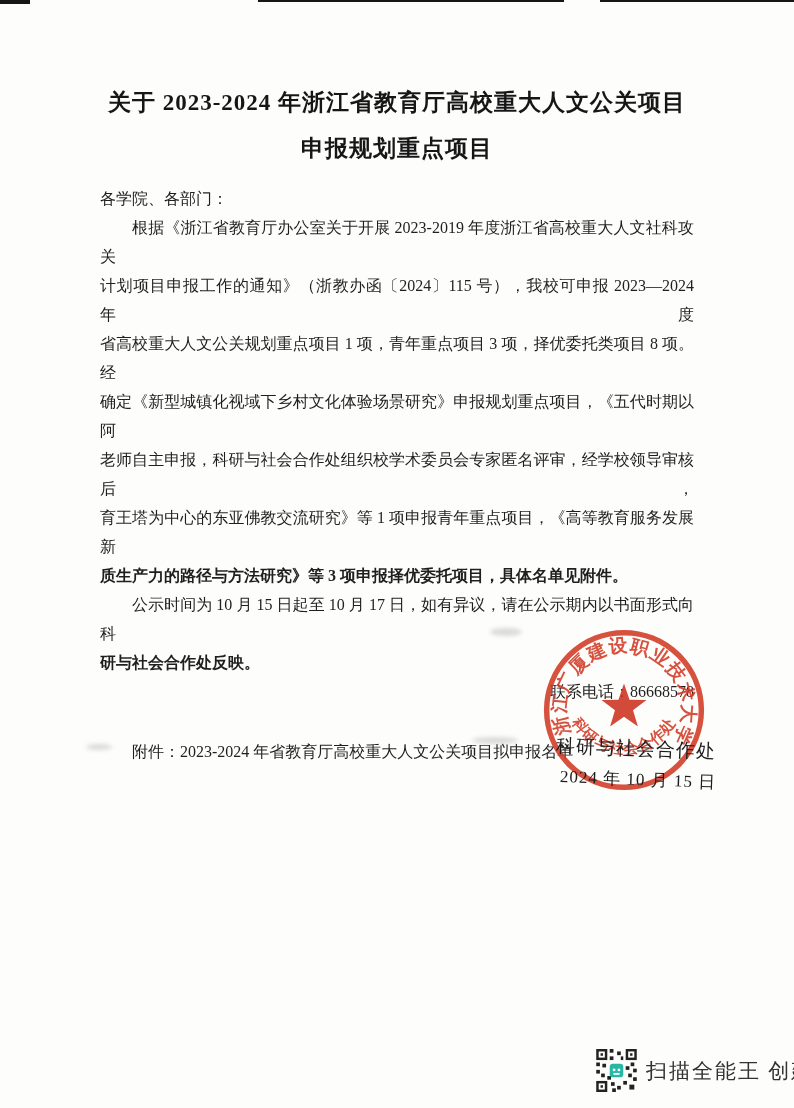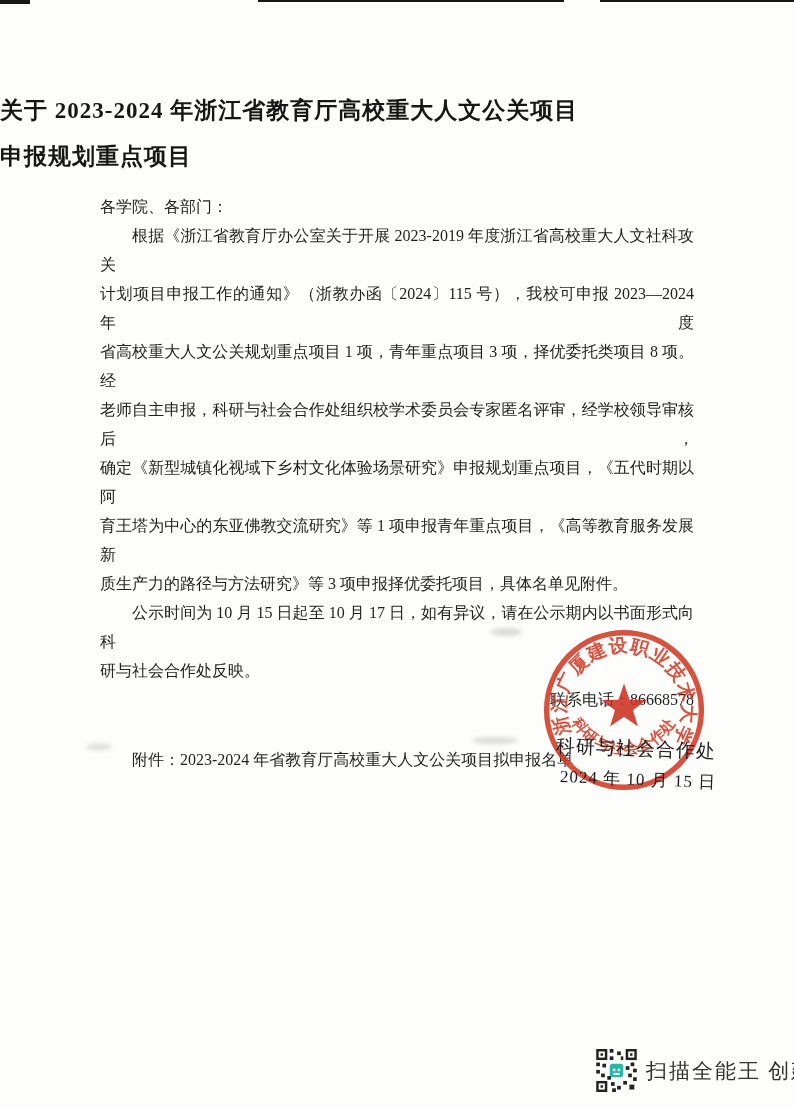--- a/index.html
+++ b/index.html
@@ -12,38 +12,37 @@
     color: #1f1f1f;
   }
   
   .edge-seg { position: absolute; top: 0; background: #161616; height: 3px; }
   #edge1 { left: 0;   width: 30px;  height: 4px; }
   #edge2 { left: 258px; width: 306px; height: 2px; }
   #edge3 { left: 600px; width: 194px; height: 2px; }
 
   .title-block {
     padding-top: 80px;
-    text-align: left;
+    text-align: center;
     font-weight: 700;
     font-size: 23px;
     line-height: 46px;
     letter-spacing: 1px;
     color: #161616;
-    margin-top: 8px;
   }
 
   .content {
     margin: 12px 100px 16px 100px;
     font-size: 16px;
     line-height: 29px;
   }
   .salutation { text-align: left; }
   .line { text-align: justify; text-align-last: justify; }
   .line.first-line { text-indent: 2em; }
-  .line.last-line  { text-align-last: left; }
+  .line.last-line  { text-align-last: left; font-weight: bold; }
   .contact-line    { text-indent: 2em; text-align: right; }
   .attachment-line { text-indent: 2em; margin-top: 31px; }
 
   
   .seal {
     position: absolute; left: 533px; top: 619px;
     width: 182px; height: 182px;
     opacity: 0.88;
   }
   .seal text { font-family: "Liberation Serif", "DejaVu Serif", serif; font-weight: 700; }
@@ -96,22 +95,22 @@
   </div>
 
   <div class="content">
     <div class="salutation">各学院、各部门：</div>
 
     <div class="para">
 
     <div class="line first-line">根据《浙江省教育厅办公室关于开展 2023-2019 年度浙江省高校重大人文社科攻关</div>
         <div class="line">计划项目申报工作的通知》（浙教办函〔2024〕115 号），我校可申报 2023—2024 年度</div>
         <div class="line">省高校重大人文公关规划重点项目 1 项，青年重点项目 3 项，择优委托类项目 8 项。经</div>
+        <div class="line">确定《新型城镇化视域下乡村文化体验场景研究》申报规划重点项目，《五代时期以阿</div>
         <div class="line">老师自主申报，科研与社会合作处组织校学术委员会专家匿名评审，经学校领导审核后，</div>
-        <div class="line">确定《新型城镇化视域下乡村文化体验场景研究》申报规划重点项目，《五代时期以阿</div>
         <div class="line">育王塔为中心的东亚佛教交流研究》等 1 项申报青年重点项目，《高等教育服务发展新</div>
         <div class="line last-line">质生产力的路径与方法研究》等 3 项申报择优委托项目，具体名单见附件。</div>
       </div>
 
     <div class="para">
 
     <div class="line first-line">公示时间为 10 月 15 日起至 10 月 17 日，如有异议，请在公示期内以书面形式向科</div>
         <div class="line last-line">研与社会合作处反映。</div>
       </div>
 

